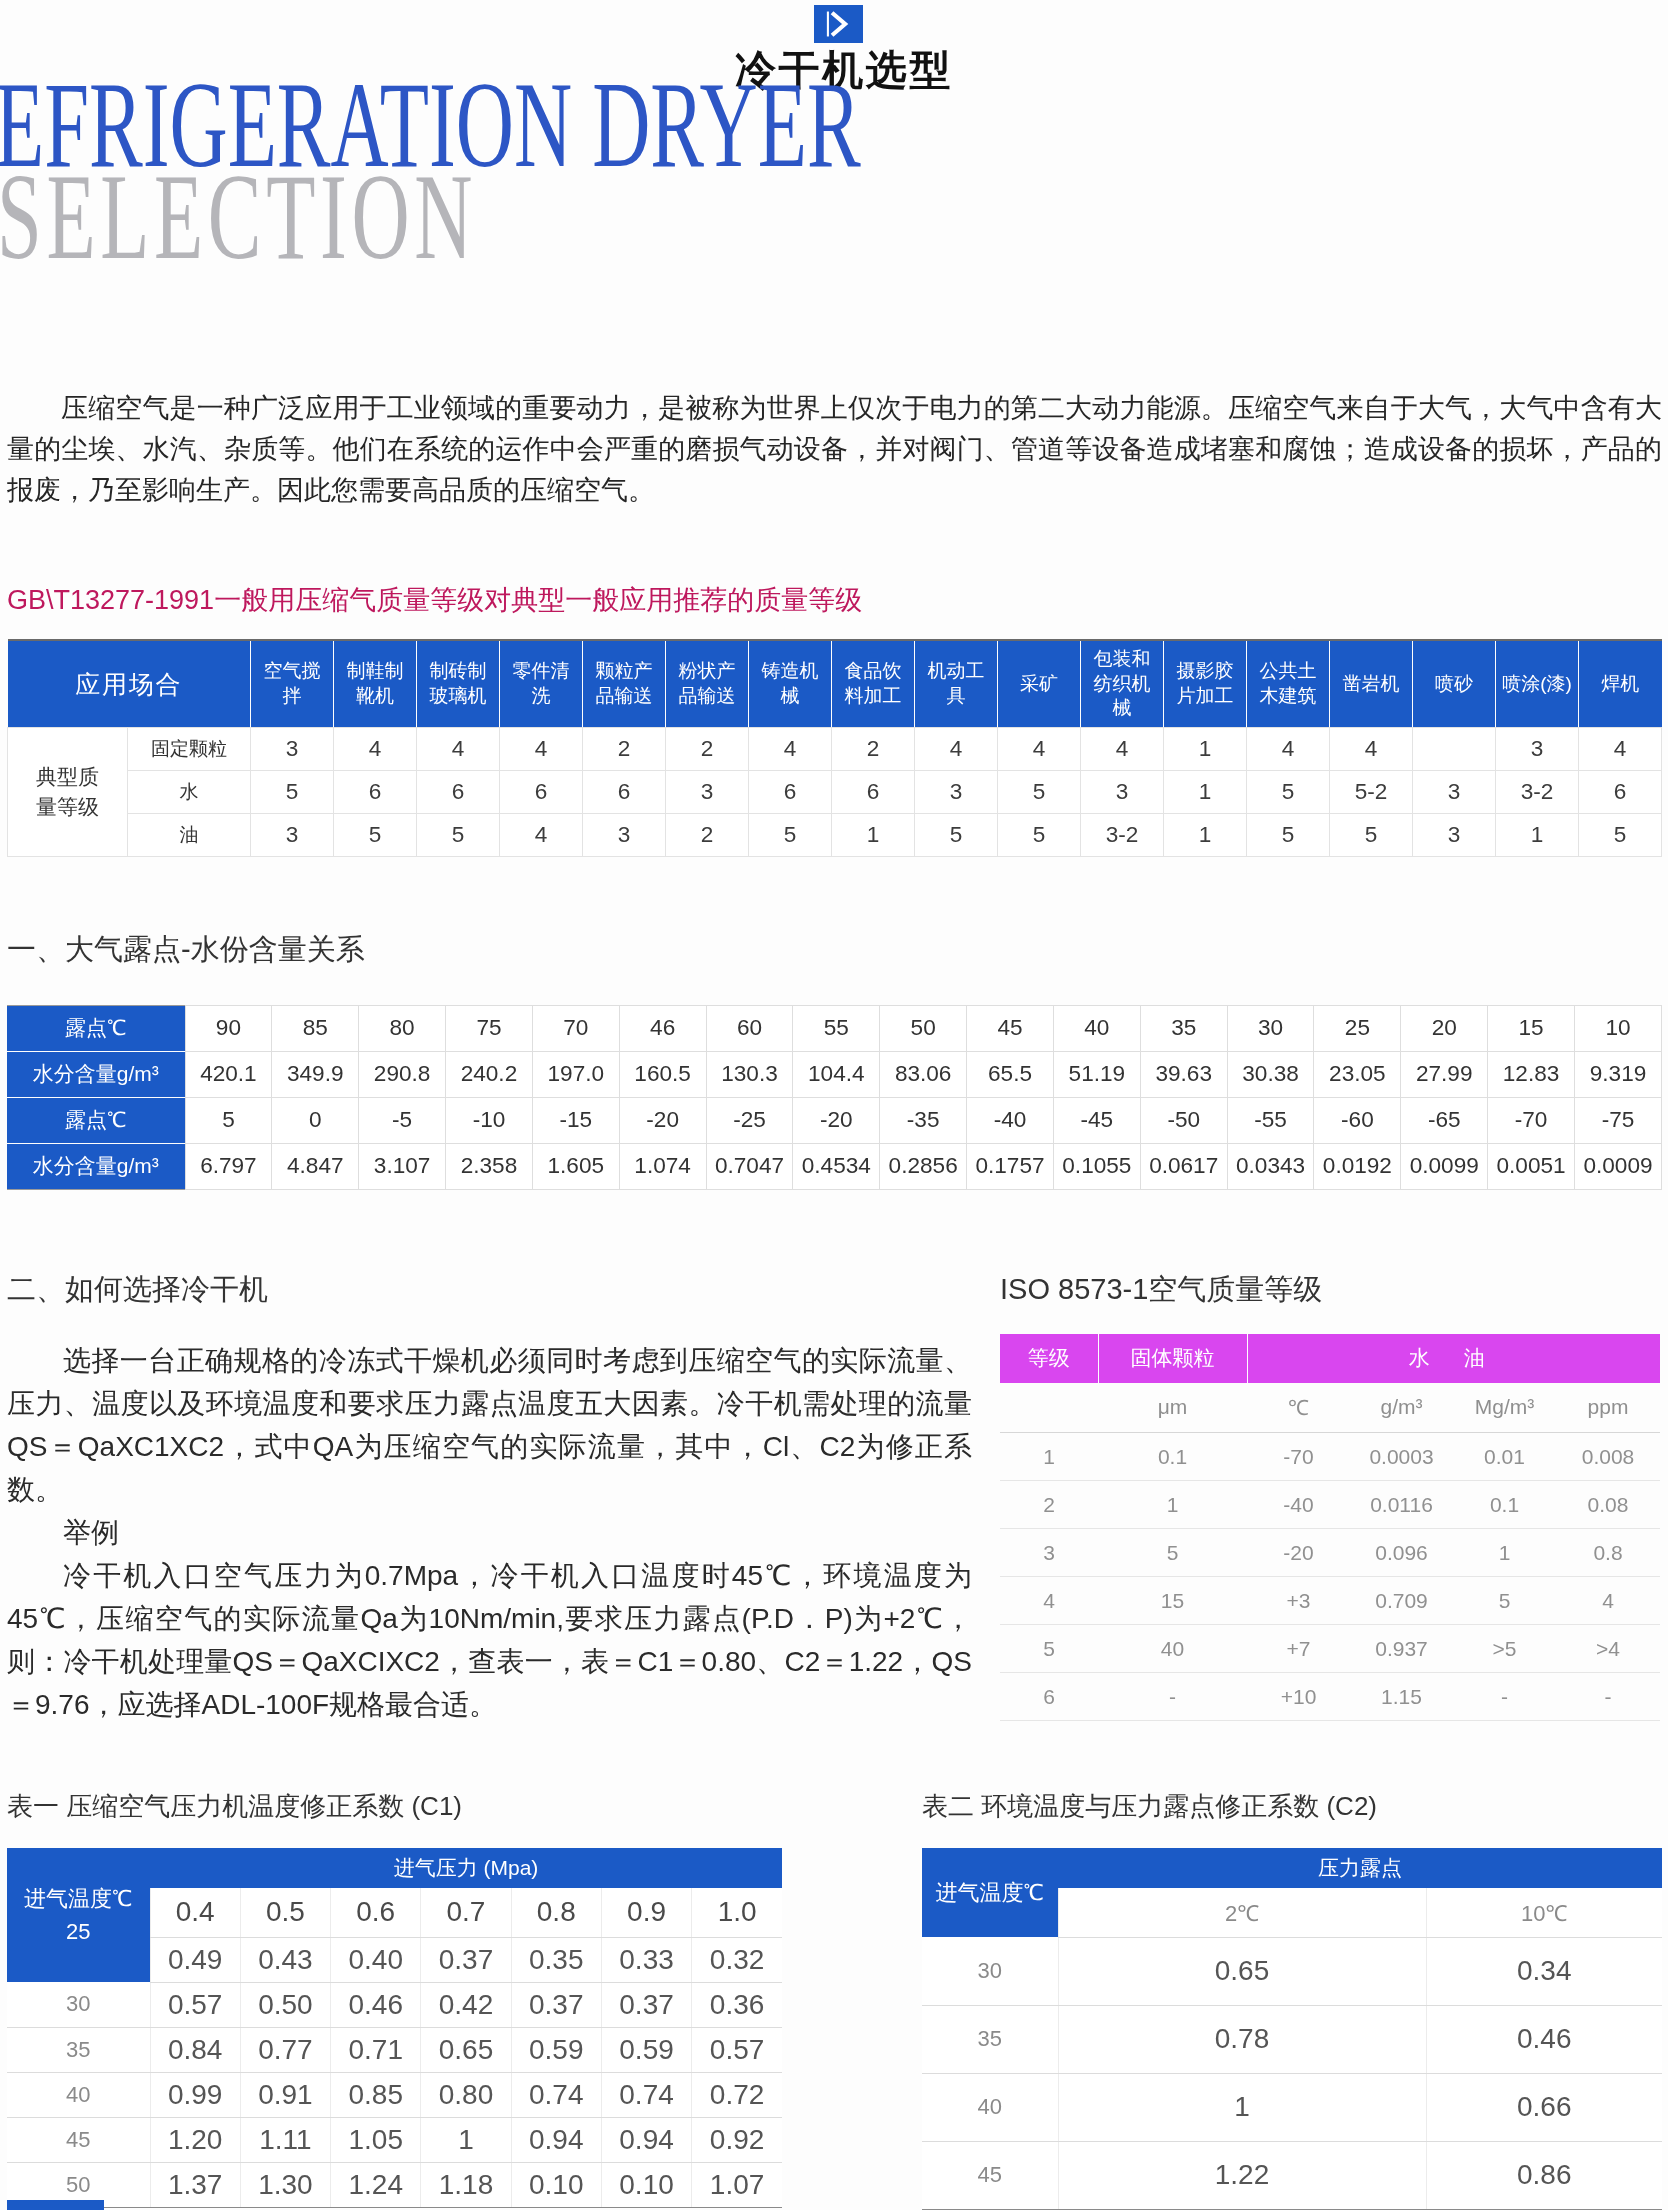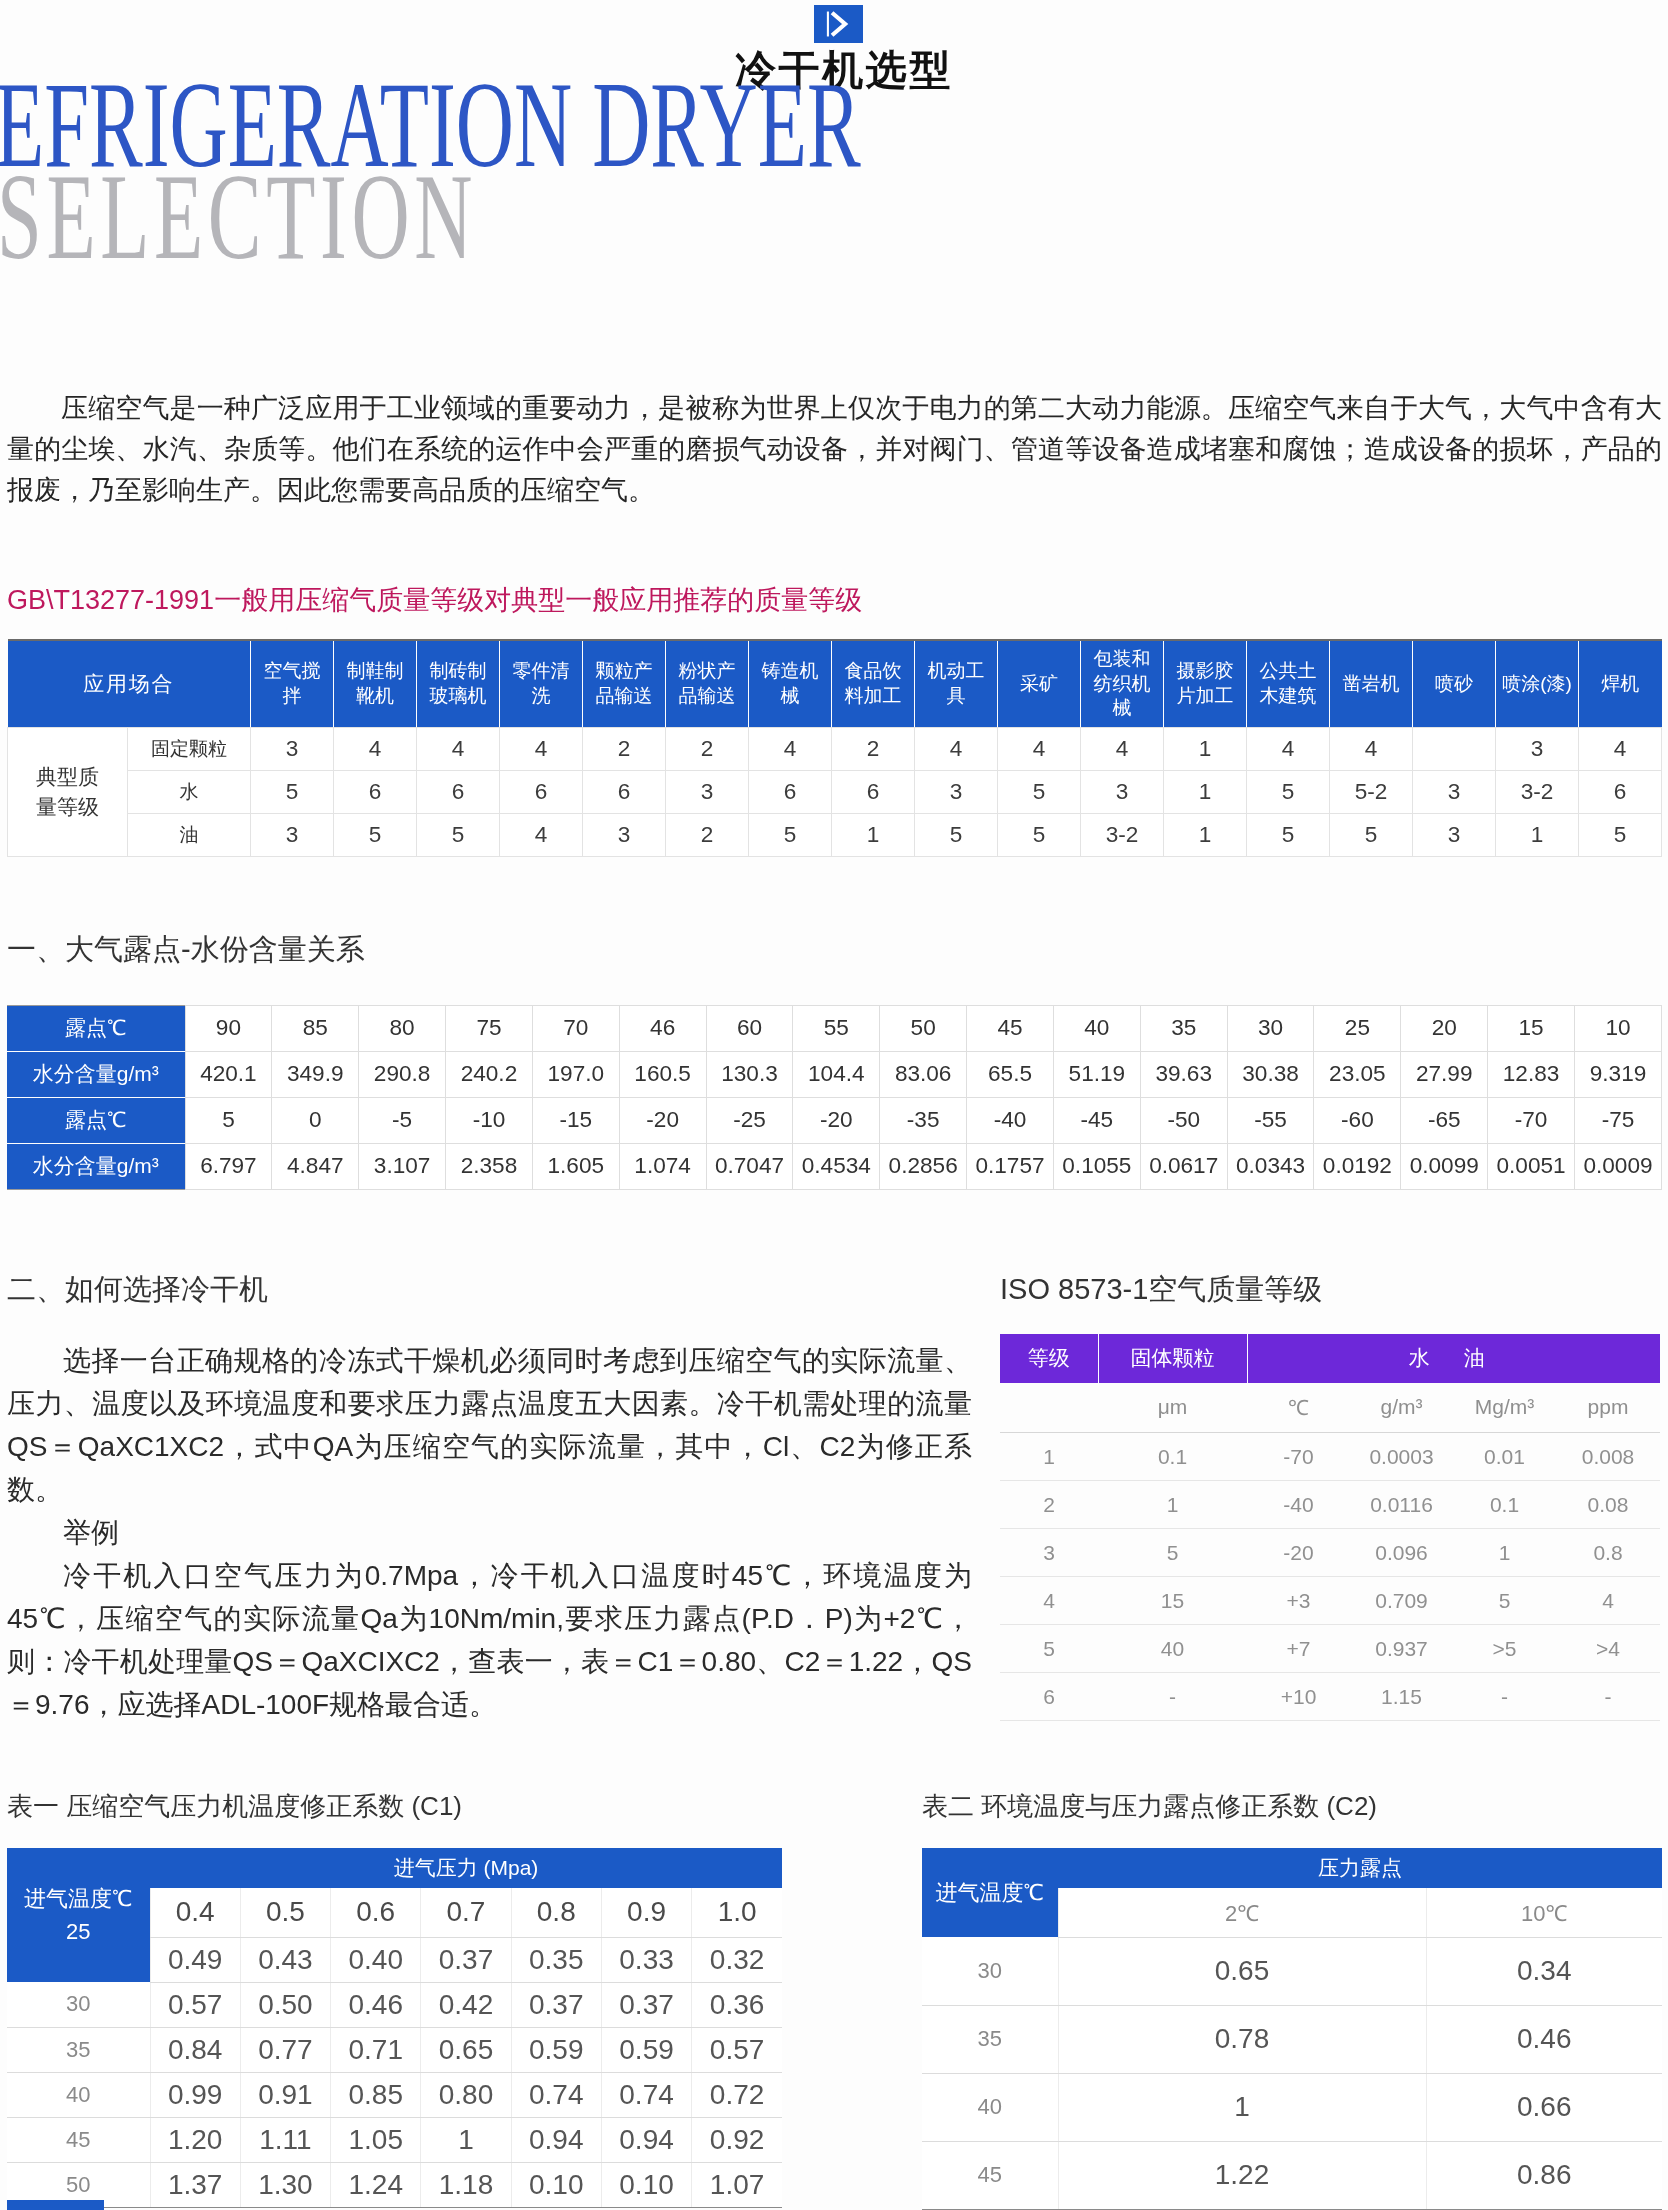--- a/index.html
+++ b/index.html
@@ -27,21 +27,21 @@
   
   table { border-collapse:collapse; table-layout:fixed; }
   th, td { text-align:center; vertical-align:middle; font-weight:400; overflow:hidden; }
 
   
   .gb-title { margin:71px 7px 0 7px; font-size:27px; font-weight:500; color:#be185d; }
   .gb { width:1655px; margin:21px 0 0 7px; border-top:2.6px solid #6a6a6a; }
   .gb .head th { background:#1b5ac6; color:#fff; font-size:19px; font-weight:500;
                  height:87px; line-height:1.3; padding:1.7px 4.3px;
                  border-left:0.9px dashed rgba(255,255,255,.55); }
-  .gb .head th.corner { border-left:none; font-size:21px; letter-spacing:1.7px; }
+  .gb .head th.corner { border-left:none; font-size:25px; letter-spacing:1.7px; }
   .gb td, .gb .sub, .gb .group { height:43px; font-size:22.6px; color:#3c3c3c;
                  border:0.9px solid #e3e3e3; background:#fff; }
   .gb .group { font-size:21px; color:#333; padding:0 22.6px; line-height:1.4; }
   .gb .sub   { font-size:19px; color:#333; }
 
   
   .sec-title { margin:73px 7px 0 7px; font-size:29px; font-weight:500; color:#333; }
   .dew { width:1655px; margin:35px 0 0 7px; border-top:1.7px solid #9a9a9a; border-bottom:1.7px solid #9a9a9a; }
   .dew .lbl { background:#1b5ac6; color:#fff; font-size:21px; font-weight:500; height:46px;
               border-bottom:0.9px dashed rgba(255,255,255,.6); }
@@ -50,21 +50,21 @@
   
   .sec2 { display:flex; margin:80px 7px 0 7px; }
   .sec2-left { width:965px; }
   .sec2-left p { font-size:28px; line-height:43px; color:#2a2a2a; text-align:justify; }
   .sec2-left .p1 { margin-top:29.5px; text-indent:2em; }
   .sec2-left .p2 { text-indent:2em; }
   .sec2-left .p3 { text-indent:2em; }
   .sec2-right { margin-left:auto; width:662px; }
   .iso-title { font-size:29px; font-weight:500; color:#333; }
   .iso { width:660px; margin-top:24px; }
-  .iso .head th { background:#6d28d9; color:#fff; font-size:21px; font-weight:500; height:49px;
+  .iso .head th { background:#d946ef; color:#fff; font-size:21px; font-weight:500; height:49px;
                   border-left:0.9px dashed rgba(255,255,255,.55); }
   .iso .head th:first-child { border-left:none; }
   .iso .head th.wo { letter-spacing:14px; }
   .iso .units td { color:#8f8f8f; font-size:21px; height:50px; border-bottom:0.9px solid #d7d7d7; }
   .iso .units th { border-bottom:0.9px solid #d7d7d7; }
   .iso .r td { color:#909090; font-size:21px; height:48px; border-bottom:0.9px solid #e6e6e6; }
 
   
   .bottom { position:absolute; top:1789px; left:0; width:1669px; display:flex;
             justify-content:space-between; padding:0 7px; }

